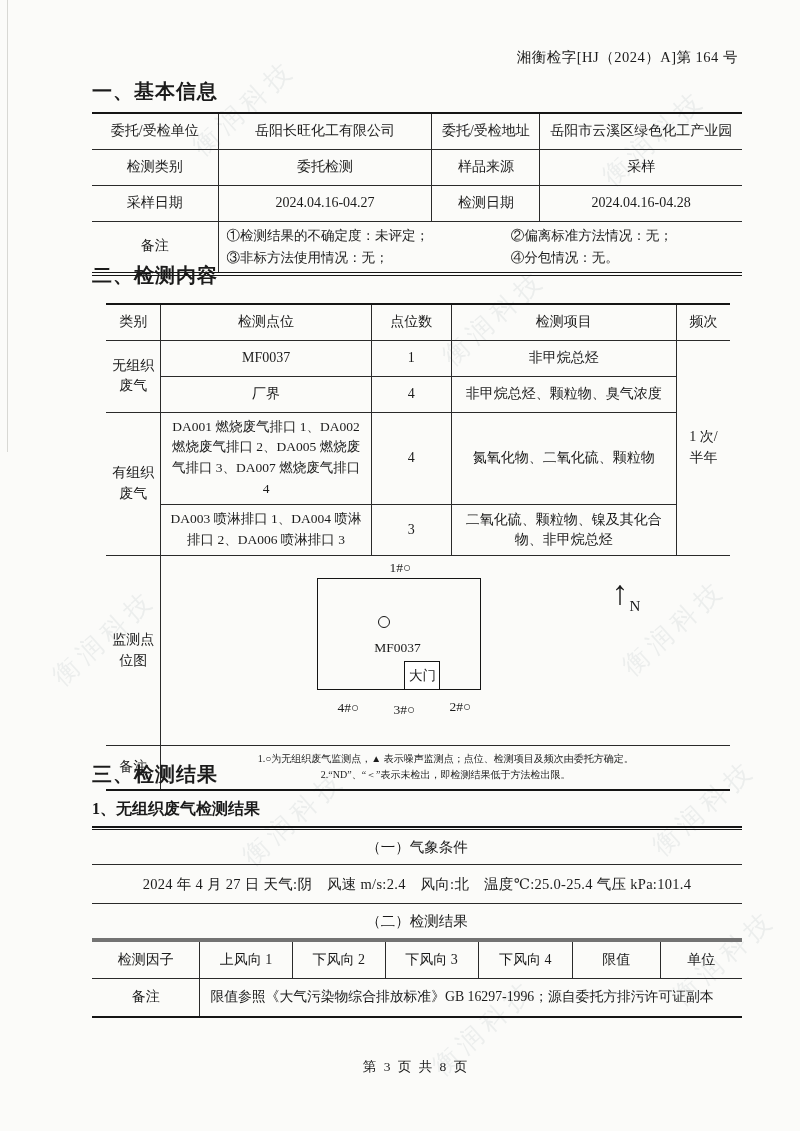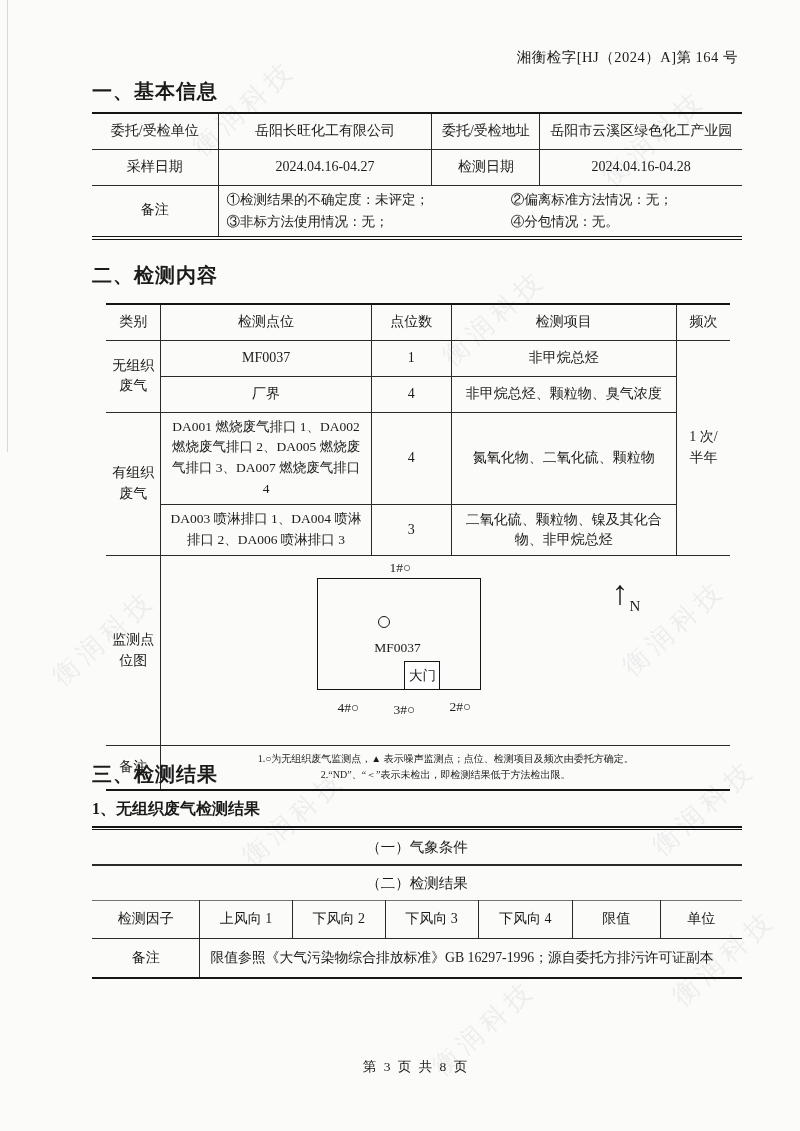--- a/index.html
+++ b/index.html
@@ -74,21 +74,21 @@
 
   
   .res-block { position:absolute; top:826px; left:92px; width:650px; }
   .double-rule { height:4px; border-top:2.2px solid #151515; border-bottom:1px solid #151515; }
   .thin-rule { height:0; border-top:1px solid #2a2a2a; }
   .center-row { text-align:center; font-size:14.5px; }
   .row-met-title { padding:8px 0 7px; }
   .row-weather { padding:10px 0 9px; letter-spacing:0.3px; }
   .row-res-title { padding:8px 0 7px; }
 
-  .t3 { width:650px; border-top:1px solid #737373; border-bottom:2.5px solid #151515; }
+  .t3 { width:650px; border-top:4px solid #737373; border-bottom:2.5px solid #151515; }
   .t3 td,.t3 th { border:1px solid #2a2a2a; height:38px; }
   .t3 tr td:first-child,.t3 tr th:first-child { border-left:none; }
   .t3 tr td:last-child,.t3 tr th:last-child { border-right:none; }
   .t3 tr:first-child th { border-top:none; }
   .t3 tr:last-child td { border-bottom:none; }
   .t3 .remark-cell { text-align:left; padding:4px 10px; font-size:13.8px; height:39px; }
 
   .footer { position:absolute; top:1058px; left:16px; width:100%; text-align:center; font-size:13.5px; letter-spacing:2px; }
 </style>
 </head>
@@ -111,20 +111,26 @@
 
   <div class="h-sec" style="top:78px;">一、基本信息</div>
 
   <table class="t1">
     <tbody>
         <tr>
       <td style="width:19.4%">委托/受检单位</td>
       <td style="width:32.9%">岳阳长旺化工有限公司</td>
       <td style="width:16.6%">委托/受检地址</td>
       <td style="width:31.1%">岳阳市云溪区绿色化工产业园</td>
+    </tr>
+    <tr>
+      <td>检测类别</td>
+      <td>委托检测</td>
+      <td>样品来源</td>
+      <td>采样</td>
     </tr>
     <tr>
       <td>采样日期</td>
       <td>2024.04.16-04.27</td>
       <td>检测日期</td>
       <td>2024.04.16-04.28</td>
     </tr>
     <tr>
       <td style="height:44px;">备注</td>
       <td class="remark-cell" colspan="3">
@@ -206,20 +212,21 @@
   </tbody>
     </table>
 
   <div class="h-sec" style="top:761px;">三、检测结果</div>
   <div class="h-sub" style="top:799px;">1、无组织废气检测结果</div>
 
   <div class="res-block">
     <div class="double-rule"></div>
     <div class="center-row row-met-title">（一）气象条件</div>
     <div class="thin-rule"></div>
+    <div class="center-row row-weather">2024 年 4 月 27 日 天气:阴　风速 m/s:2.4　风向:北　温度℃:25.0-25.4 气压 kPa:101.4</div>
     <div class="thin-rule"></div>
     <div class="center-row row-res-title">（二）检测结果</div>
 
     <table class="t3">
       <tbody>
           <tr>
         <th style="width:16.6%">检测因子</th>
         <th style="width:14.2%">上风向 1</th>
         <th style="width:14.3%">下风向 2</th>
         <th style="width:14.3%">下风向 3</th>

